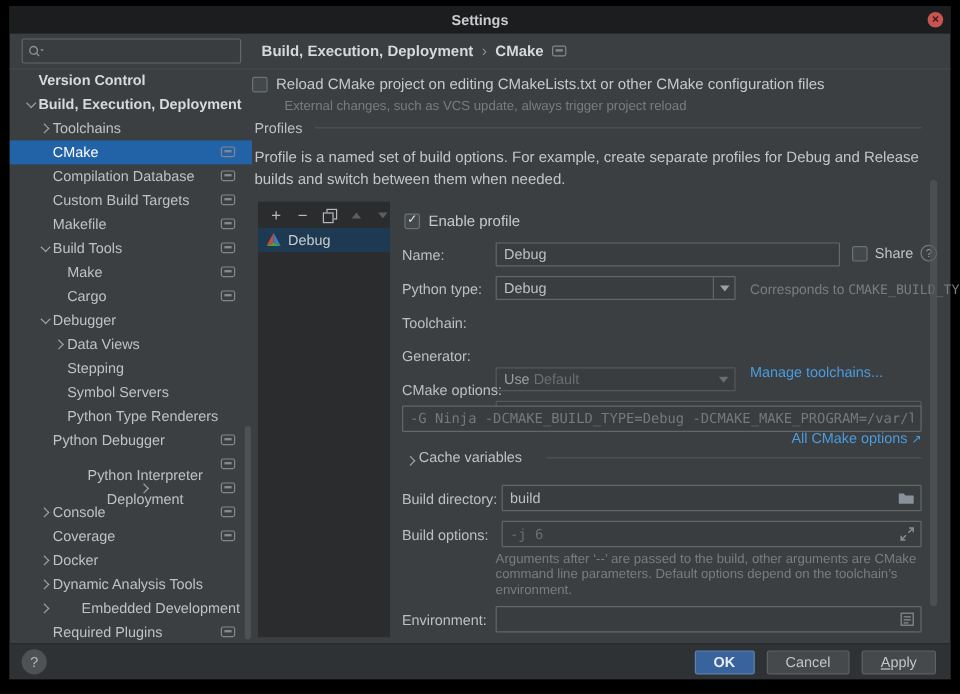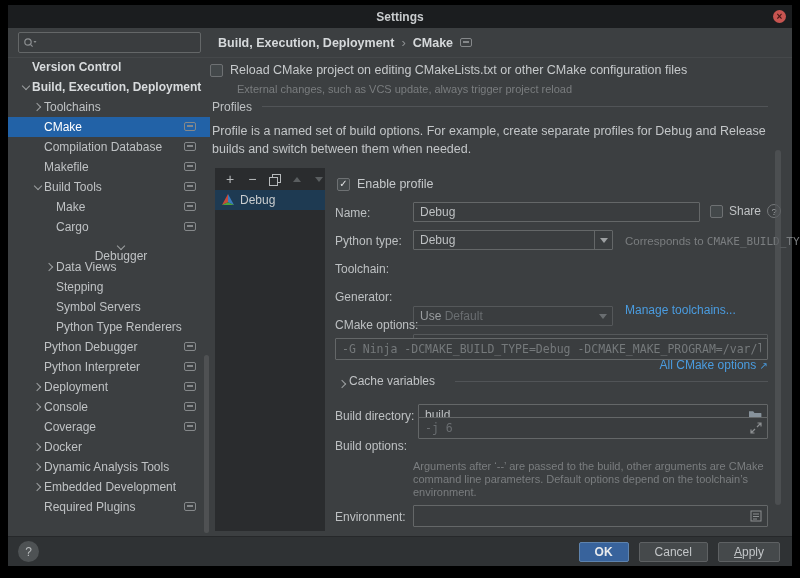--- a/index.html
+++ b/index.html
@@ -152,39 +152,44 @@
         <span class="tree-label">CMake</span>
         <span class="screen-icon"></span>
       </div>
       <div class="tree-row" style="padding-left: 24px;">
         <span class="chev"></span>
         <span class="tree-label">Compilation Database</span>
         <span class="screen-icon"></span>
       </div>
       <div class="tree-row" style="padding-left: 24px;">
         <span class="chev"></span>
+        <span class="tree-label">Custom Build Targets</span>
+        <span class="screen-icon"></span>
+      </div>
+      <div class="tree-row" style="padding-left: 24px;">
+        <span class="chev"></span>
         <span class="tree-label">Makefile</span>
         <span class="screen-icon"></span>
       </div>
       <div class="tree-row" style="padding-left: 24px;">
         <span class="chev expanded"></span>
         <span class="tree-label">Build Tools</span>
         <span class="screen-icon"></span>
       </div>
       <div class="tree-row" style="padding-left: 36px;">
         <span class="chev"></span>
         <span class="tree-label">Make</span>
         <span class="screen-icon"></span>
       </div>
       <div class="tree-row" style="padding-left: 36px;">
         <span class="chev"></span>
         <span class="tree-label">Cargo</span>
         <span class="screen-icon"></span>
       </div>
-      <div class="tree-row" style="padding-left: 24px; flex-direction: column;">
+      <div class="tree-row" style="padding-left: 24px;">
         <span class="chev expanded"></span>
         <span class="tree-label">Debugger</span>
       </div>
       <div class="tree-row" style="padding-left: 36px;">
         <span class="chev collapsed"></span>
         <span class="tree-label">Data Views</span>
       </div>
       <div class="tree-row" style="padding-left: 36px;">
         <span class="chev"></span>
         <span class="tree-label">Stepping</span>
@@ -195,26 +200,26 @@
       </div>
       <div class="tree-row" style="padding-left: 36px;">
         <span class="chev"></span>
         <span class="tree-label">Python Type Renderers</span>
       </div>
       <div class="tree-row" style="padding-left: 24px;">
         <span class="chev"></span>
         <span class="tree-label">Python Debugger</span>
         <span class="screen-icon"></span>
       </div>
-      <div class="tree-row" style="padding-left: 24px;">
+      <div class="tree-row" style="padding-left: 24px; flex-direction: column;">
         <span class="chev"></span>
         <span class="tree-label">Python Interpreter</span>
         <span class="screen-icon"></span>
       </div>
-      <div class="tree-row" style="padding-left: 24px;">
+      <div class="tree-row" style="padding-left: 24px; flex-direction: column;">
         <span class="chev collapsed"></span>
         <span class="tree-label">Deployment</span>
         <span class="screen-icon"></span>
       </div>
       <div class="tree-row" style="padding-left: 24px;">
         <span class="chev collapsed"></span>
         <span class="tree-label">Console</span>
         <span class="screen-icon"></span>
       </div>
       <div class="tree-row" style="padding-left: 24px;">
@@ -223,21 +228,21 @@
         <span class="screen-icon"></span>
       </div>
       <div class="tree-row" style="padding-left: 24px;">
         <span class="chev collapsed"></span>
         <span class="tree-label">Docker</span>
       </div>
       <div class="tree-row" style="padding-left: 24px;">
         <span class="chev collapsed"></span>
         <span class="tree-label">Dynamic Analysis Tools</span>
       </div>
-      <div class="tree-row" style="padding-left: 24px;">
+      <div class="tree-row" style="padding-left: 24px; gap: 24px;">
         <span class="chev collapsed"></span>
         <span class="tree-label">Embedded Development</span>
       </div>
       <div class="tree-row" style="padding-left: 24px;">
         <span class="chev"></span>
         <span class="tree-label">Required Plugins</span>
         <span class="screen-icon"></span>
       </div>
     </div>
   <div class="side-scroll"></div>
@@ -345,21 +350,21 @@
   <div class="field" style="left:410px;top:399px;width:350px;height:22px;">
     <input type="text" value="build" style="">
     <span class="f-icon">
       <svg width="14" height="12" viewBox="0 0 14 12">
           <path d="M1 2.2h4.2l1.3 1.8H13a.4.4 0 0 1 .4.4v6.4H1z" fill="#87929B"></path>
         </svg>
     </span>
   </div>
 
   <div class="lbl" style="left:327px;top:434px;">Build options:</div>
-  <div class="field" style="left:410px;top:412px;width:350px;height:22px;">
+  <div class="field" style="left:410px;top:429px;width:350px;height:22px;">
     <input type="text" class="mono" placeholder="-j 6" style="">
     <span class="f-icon">
       <svg width="12" height="12" viewBox="0 0 12 12" fill="none" stroke="#8C8F91" stroke-width="1.2">
           <path d="M7.5 1h3.5v3.5M11 1L7 5M4.5 11H1V7.5M1 11l4-4"></path>
         </svg>
     </span>
   </div>
   <div class="note" style="left:405px;top:455px;width:362px;">Arguments after ‘--’ are passed to the build, other arguments are CMake command line parameters. Default options depend on the toolchain’s environment.</div>
 
   <div class="lbl" style="left:327px;top:505px;">Environment:</div>

